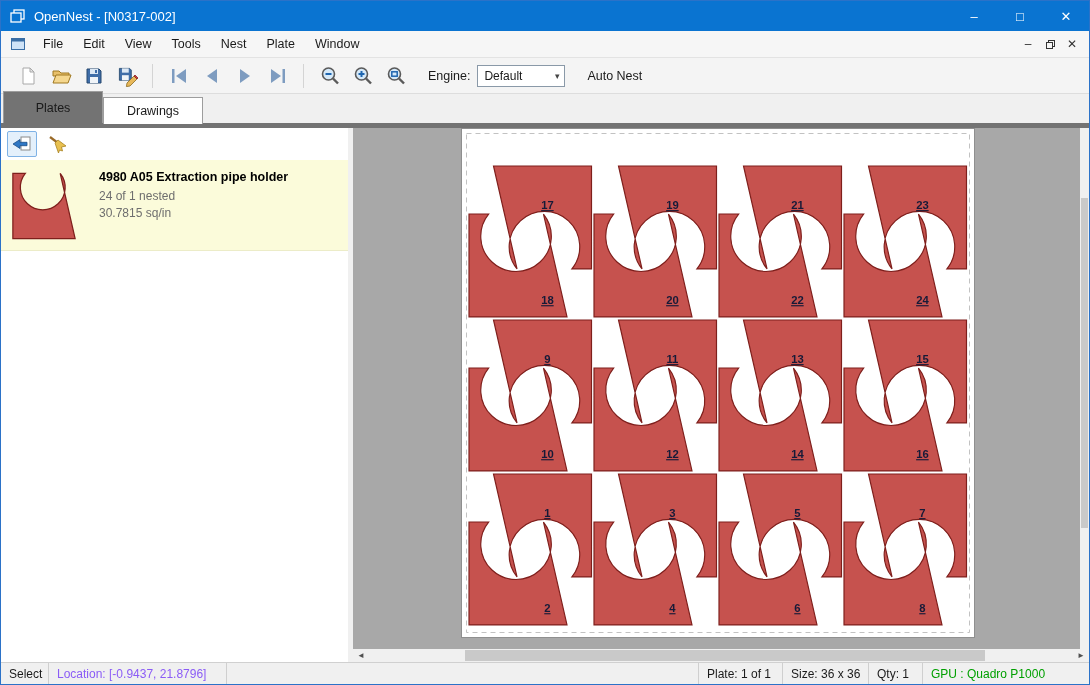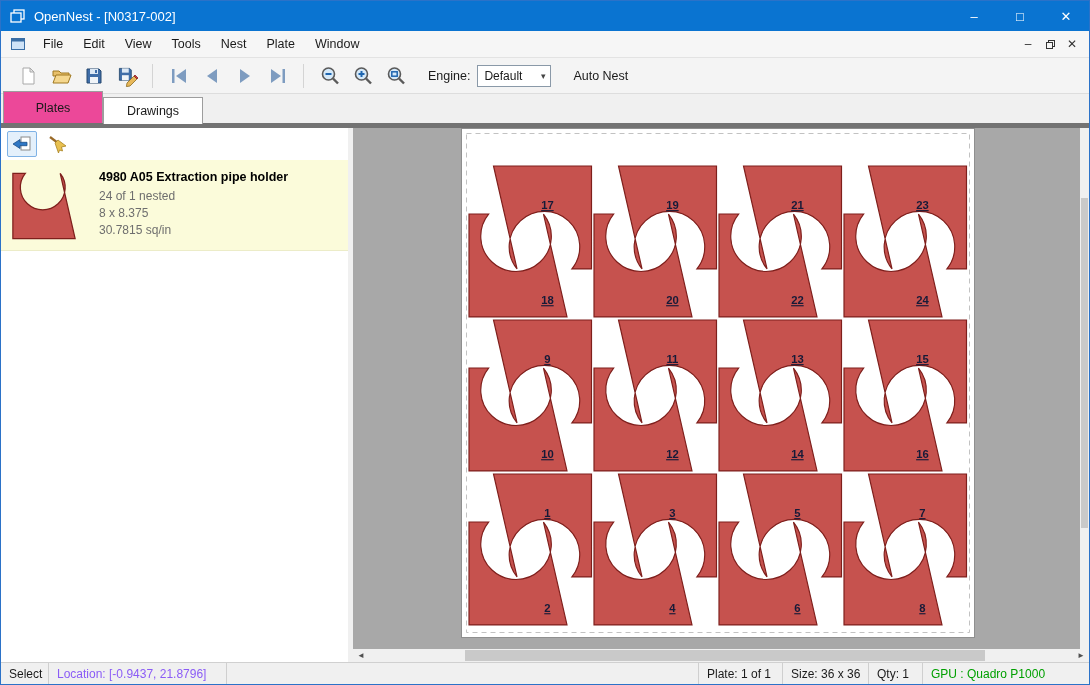--- a/index.html
+++ b/index.html
@@ -19,27 +19,27 @@
 .mdi-doc-icon{margin:0 7px 0 9px;display:flex}
 .menu-item{padding:5px 10px;font-size:12.5px}
 .mdi-controls{margin-left:auto;display:flex;align-items:center;margin-right:6px}
 .mdi-btn{width:22px;height:20px;display:flex;align-items:center;justify-content:center;color:#333;font-size:12px}
 
 
 .toolbar{height:36px;background:#f4f4f4;display:flex;align-items:center;padding-left:10px;border-bottom:1px solid #dddddd;flex:0 0 auto}
 .tool-btn{width:33px;height:28px;display:flex;align-items:center;justify-content:center;border-radius:3px}
 .tsep{width:1px;height:24px;background:#d4d4d4;margin:0 9px}
 .engine-label{font-weight:400;margin:0 7px 0 16px;font-size:12.5px}
-.combo{width:74px;height:22px;background:#fff;border:1px solid #8a99a8;display:flex;align-items:center;padding-left:6px}
+.combo{width:88px;height:22px;background:#fff;border:1px solid #8a99a8;display:flex;align-items:center;padding-left:6px}
 .combo-arrow{margin-left:auto;padding:0 5px;color:#444;font-size:9px}
 .auto-nest{margin-left:22px;font-size:12.5px}
 
 
 .tabstrip{height:29px;background:#f0f0f0;display:flex;align-items:flex-end;padding-left:2px;position:relative;z-index:2;flex:0 0 auto}
-.tab{width:100px;height:32px;display:flex;align-items:center;justify-content:center;border:1px solid #9d9d9d;border-bottom:none;background:#ec4899;font-size:12.5px}
+.tab{width:100px;height:32px;display:flex;align-items:center;justify-content:center;border:1px solid #9d9d9d;border-bottom:none;background:#737373;font-size:12.5px}
 .tab.active{height:27px;background:#fff;margin-bottom:-1px;z-index:3}
 
 
 .main{flex:1;display:flex;min-height:0;border-top:5px solid #737373}
 .left-panel{width:347px;background:#fff;display:flex;flex-direction:column;flex:0 0 auto}
 .panel-toolbar{height:32px;display:flex;align-items:center;padding-left:6px;gap:6px;flex:0 0 auto}
 .pt-btn{width:30px;height:26px;display:flex;align-items:center;justify-content:center;border:1px solid transparent;border-radius:2px}
 .pt-btn.checked{border-color:#7fb2e5;background:#e4f0fb}
 .drawing-item{display:flex;padding:8px 10px;align-items:flex-start;background:#fbfbda;border-bottom:1px solid #ececc8}
 .thumb{width:66px;height:72px;flex:0 0 auto;margin-top:2px}
@@ -225,21 +225,20 @@
           </svg>
         </div>
       </div>
       <div class="drawing-item" style="background: rgb(251, 251, 218);">
         <svg class="thumb" viewBox="-3 -3 106 111">
           <path id="thumb-path" d="M 0 0 L 20 0 A 36 36 0 1 0 76 0 L 100 105 L 0 105 Z" fill="#c6524e" stroke="#7e1f1c" stroke-width="2"></path>
         </svg>
         <div class="item-text">
           <div class="item-title">4980 A05 Extraction pipe holder</div>
           <div class="item-line">24 of 1 nested</div>
-          <div class="item-line">8 x 8.375</div>
           <div class="item-line">30.7815 sq/in</div>
         </div>
       </div>
     </div>
 
     <div class="splitter"></div>
 
     <div class="right-col">
       <div class="canvas" style="background: rgb(168, 168, 168);">
         <div class="plate">

